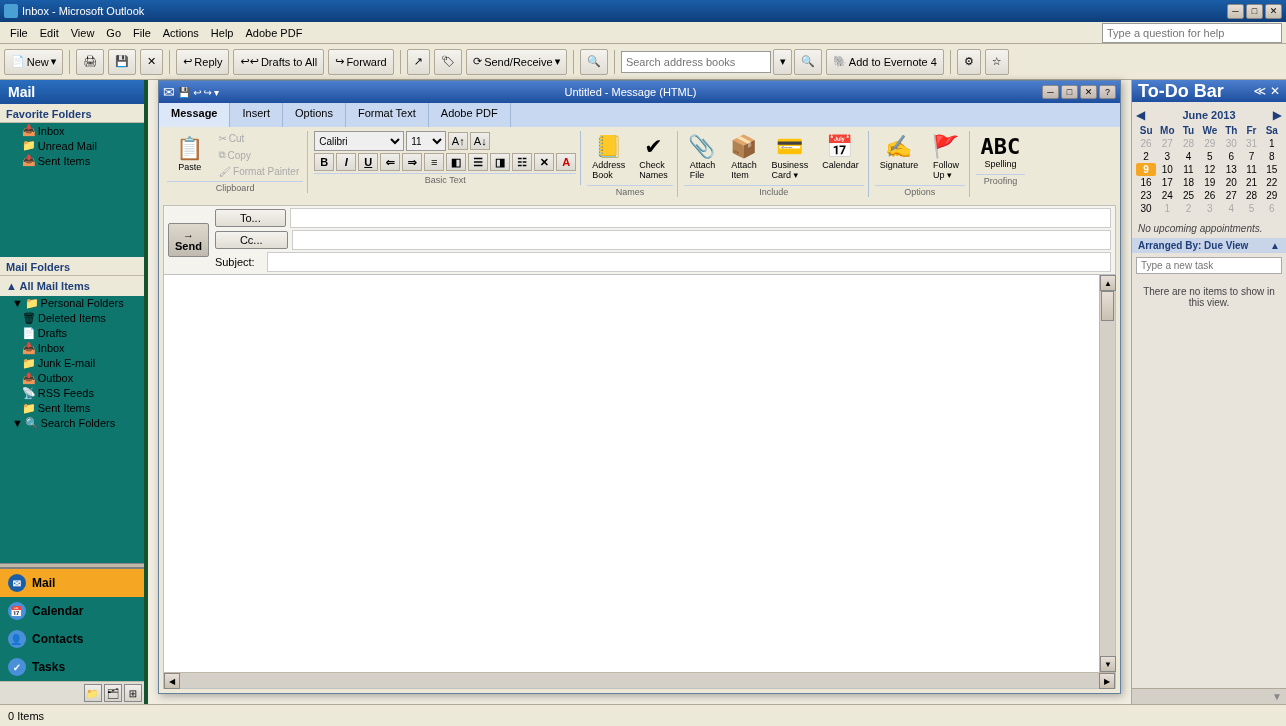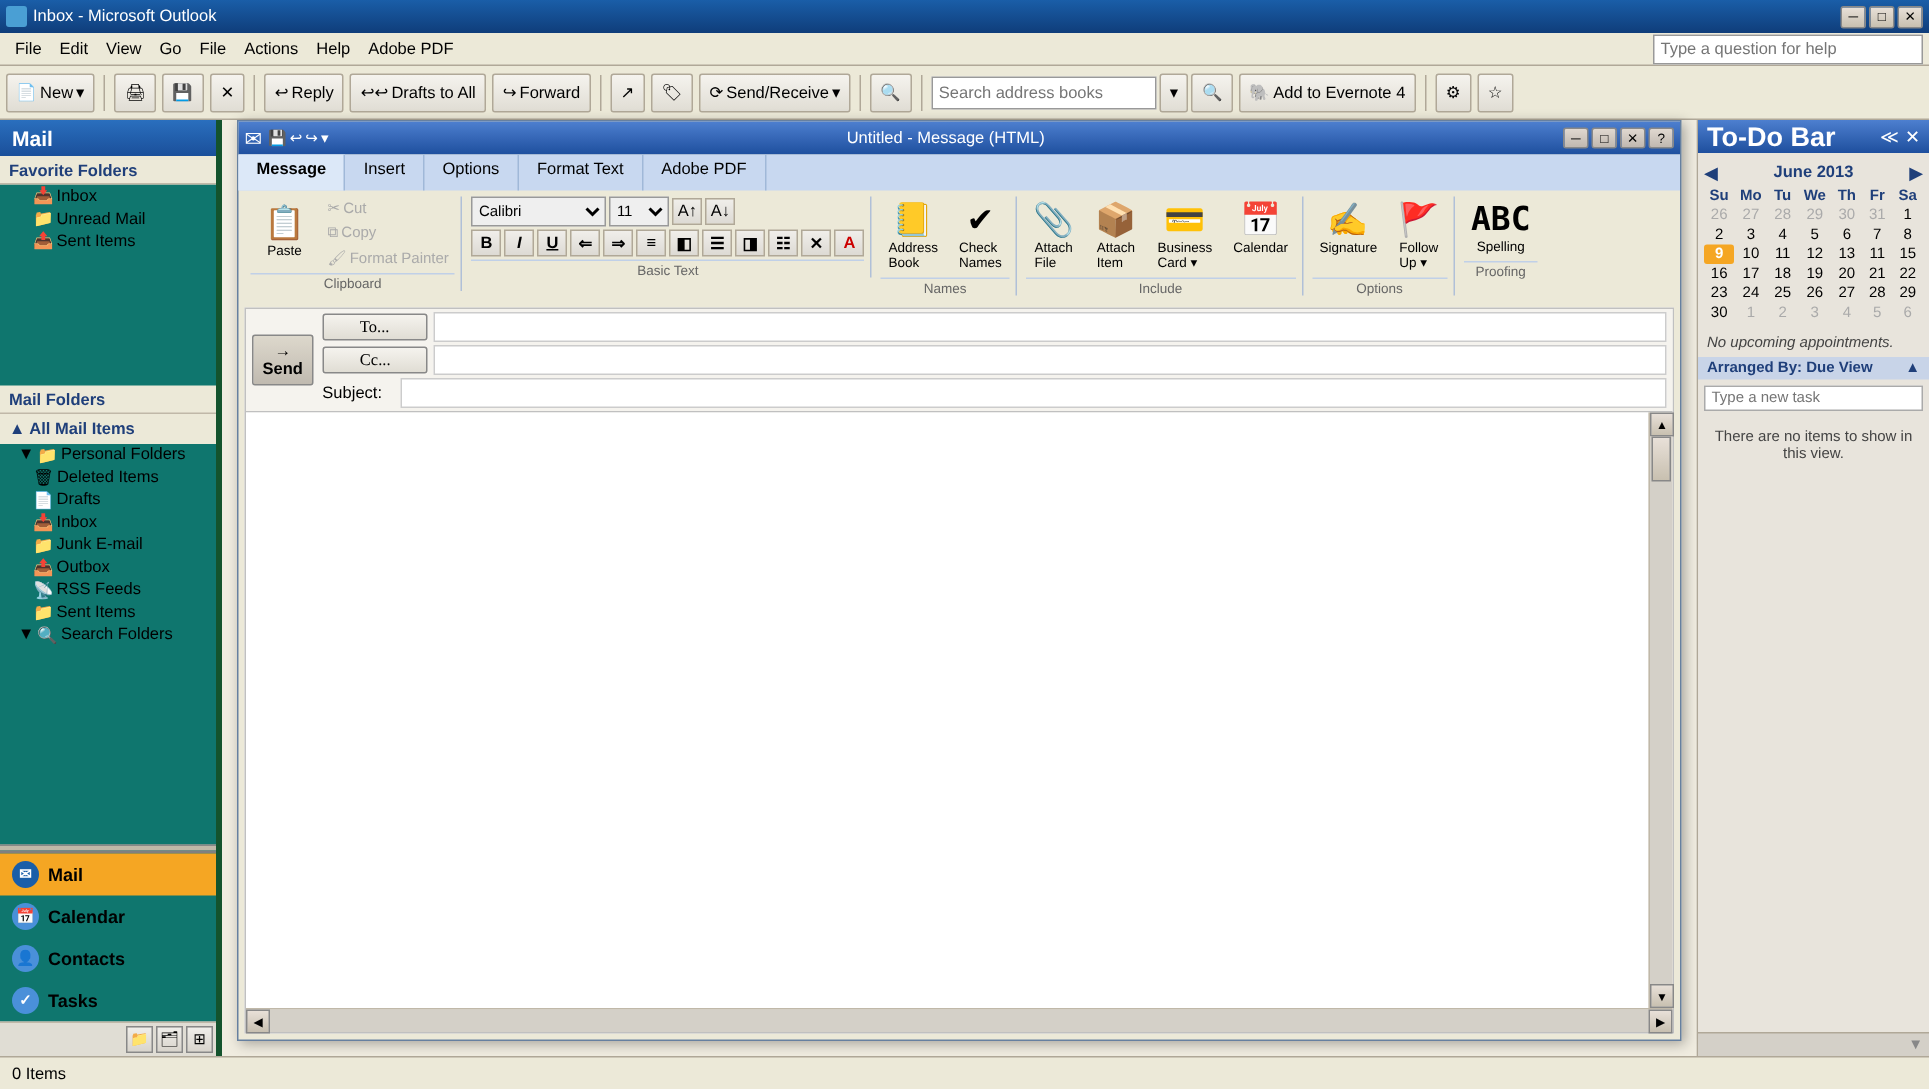--- a/index.html
+++ b/index.html
@@ -56,21 +56,21 @@
     .compose-tabs { display: flex; background: #c8d8f0; height: 24px; }
     .compose-tab { padding: 4px 12px; font-size: 11px; cursor: pointer; border-right: 1px solid #a0b8d8; }
     .compose-tab.active { background: #dce8f8; font-weight: bold; }
 
     
     .ribbon-toolbar { display: flex; padding: 4px; gap: 2px; align-items: flex-start; }
     .ribbon-group-label { font-size: 9px; color: #666; text-align: center; margin-top: 2px; border-top: 1px solid #c0d0e8; padding-top: 1px; }
     .ribbon-btn { display: flex; flex-direction: column; align-items: center; padding: 2px 4px; cursor: pointer; font-size: 9px; border: 1px solid transparent; border-radius: 2px; min-width: 28px; }
     .ribbon-btn-small { display: flex; align-items: center; gap: 2px; padding: 1px 3px; cursor: pointer; font-size: 10px; border: 1px solid transparent; border-radius: 2px; }
     .compose-field-row { display: flex; align-items: center; gap: 4px; }
-    .field-btn { background: linear-gradient(to bottom, #f5f3ee, #e0ddd4); border: 1px solid #888; border-radius: 2px; padding: 2px 24px; cursor: pointer; font-size: 11px; min-width: 45px; text-align: center; font-family: Liberation Serif, serif; }
+    .field-btn { background: linear-gradient(to bottom, #f5f3ee, #e0ddd4); border: 1px solid #888; border-radius: 2px; padding: 2px 24px; cursor: pointer; font-size: 11px; min-width: 45px; text-align: center; }
     .field-input { flex: 1; border: 1px solid #ccc; height: 20px; padding: 0 4px; font-size: 11px; }
     .compose-editor { flex: 1; border: none; outline: none; padding: 8px; font-size: 11px; resize: none; }
 
     
     .right-panel { width: 155px; background: #e8e4dc; border-left: 1px solid #b0a898; display: flex; flex-direction: column; }
     .todo-header { background: linear-gradient(to bottom, #4d7fcf, #1e4f9e); color: white; height: 22px; display: flex; align-items: center; justify-content: space-between; padding: 0 6px; }
     .todo-title { font-size: 18px; font-weight: bold; }
     .todo-controls { display: flex; align-items: center; gap: 4px; }
     .todo-expand-btn { cursor: pointer; font-size: 12px; color: white; }
     .todo-close-btn { cursor: pointer; font-size: 12px; color: white; }

